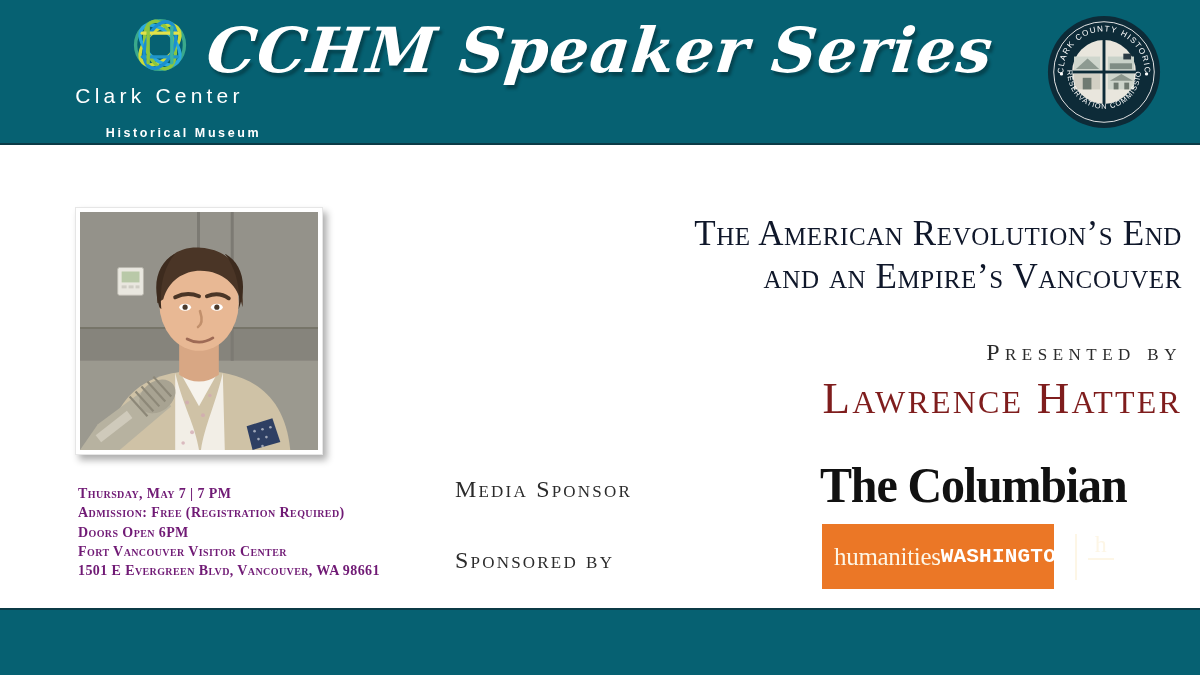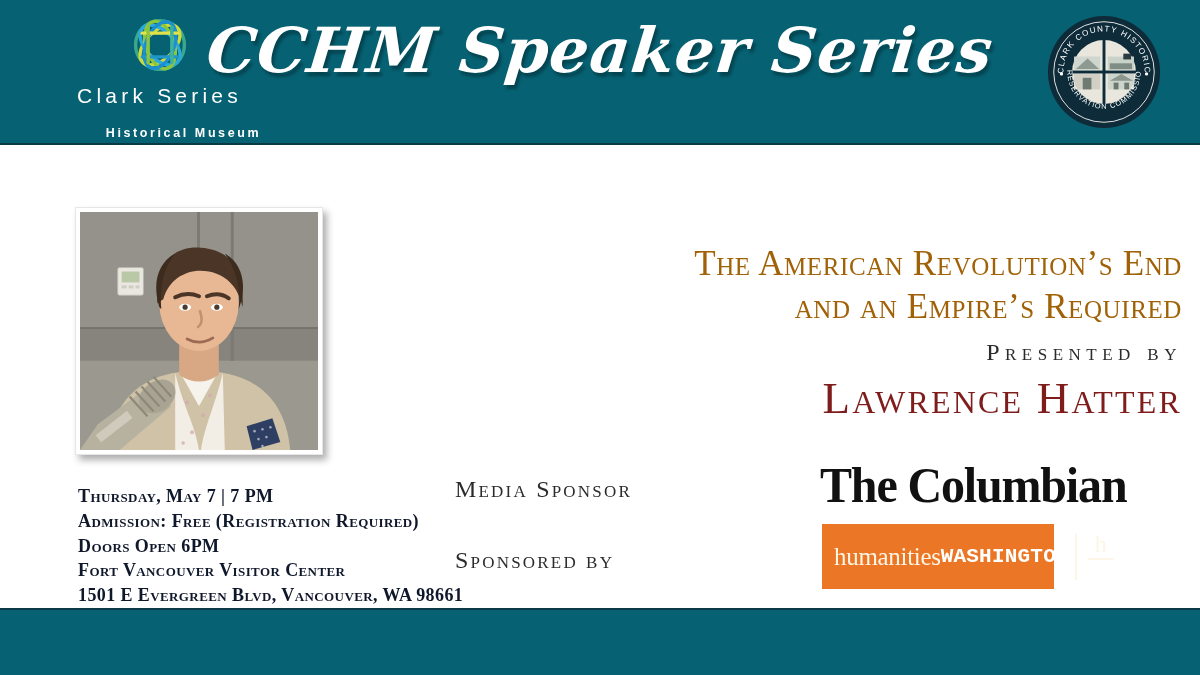--- a/index.html
+++ b/index.html
@@ -104,28 +104,27 @@
     overflow: hidden;
     background: #8d8b83;
   }
 
   
   .talk-title {
     position: absolute;
     left: 400px; top: 213px;
     width: 782px;
     text-align: right;
-    color: #a16207;
+    color: #0f172a;
     font-family: "Liberation Serif", serif;
     font-weight: 400;
     font-size: 35px;
     line-height: 1.22;
     font-variant: small-caps;
     letter-spacing: 0.6px;
-    margin-top: 30px;
   }
   .talk-title .ln { display: block; }
 
   
   .presented-by {
     position: absolute;
     left: 600px; top: 339px;
     width: 582px;
     text-align: right;
     color: #2b2b2b;
@@ -143,24 +142,24 @@
     font-family: "Liberation Serif", serif;
     font-size: 45px;
     font-variant: small-caps;
     letter-spacing: 2.2px;
   }
 
   
   .details {
     position: absolute;
     left: 78px; top: 484px;
-    color: #0f172a;
-    font-family: "Liberation Serif", serif;
-    font-weight: 700;
-    font-size: 18px;
+    color: #701a75;
+    font-family: "Liberation Serif", serif;
+    font-weight: 700;
+    font-size: 14px;
     line-height: 1.38;
     font-variant: small-caps;
     letter-spacing: 0.4px;
   }
   .details .ln { display: block; white-space: nowrap; }
 
   
   .sponsor-label {
     position: absolute;
     color: #2b2b2b;
@@ -284,21 +283,21 @@
           <ellipse cx="50" cy="50" rx="33" ry="19" stroke="#cddc39" transform="rotate(-45 50 50)"></ellipse>
           <ellipse cx="50" cy="50" rx="33" ry="19" stroke="#29a9e0" transform="rotate(45 50 50)"></ellipse>
           <ellipse cx="50" cy="50" rx="19" ry="33" stroke="#8cc63f" transform="rotate(-18 50 50)"></ellipse>
           <ellipse cx="50" cy="50" rx="19" ry="33" stroke="#1b8fd0" transform="rotate(22 50 50)"></ellipse>
           <path d="M26 34 L74 34" stroke="#e3e24a"></path>
           <path d="M26 66 L74 66" stroke="#2196c9"></path>
           <path d="M34 26 L34 74" stroke="#8cc63f"></path>
           <path d="M66 26 L66 74" stroke="#3bb3a0"></path>
         </g>
       </svg>
-      <div class="cchm-name">Clark Series</div>
+      <div class="cchm-name">Clark Center</div>
       <div class="cchm-sub">Historical Museum</div>
     </div>
 
     <div class="series-title">CCHM Speaker Series</div>
 
     <svg class="seal" viewBox="0 0 120 120">
       <defs>
         <path id="arcTop" d="M 18,60 A 42,42 0 0 1 102,60"></path>
         <path id="arcBot" d="M 22,60 A 38,38 0 0 0 98,60"></path>
       </defs>
@@ -403,21 +402,21 @@
             <path d="M56 181 L74 201"></path>
           <path d="M50 186 L68 206"></path>
         </g>
         <rect x="14" y="212" width="40" height="9" fill="#cfcabb" transform="rotate(-38 34 216)"></rect>
       </svg>
     </div>
   </div>
 
   <div class="talk-title">
     <span class="ln">The American Revolution’s End</span>
-    <span class="ln">and an Empire’s Required</span>
+    <span class="ln">and an Empire’s Vancouver</span>
   </div>
 
   <div class="presented-by">Presented by</div>
   <div class="presenter-name">Lawrence Hatter</div>
 
   <div class="details">
     <span class="ln">Thursday, May 7  | 7 PM</span>
     <span class="ln">Admission: Free (Registration Required)</span>
     <span class="ln">Doors Open 6PM</span>
     <span class="ln">Fort Vancouver Visitor Center</span>

